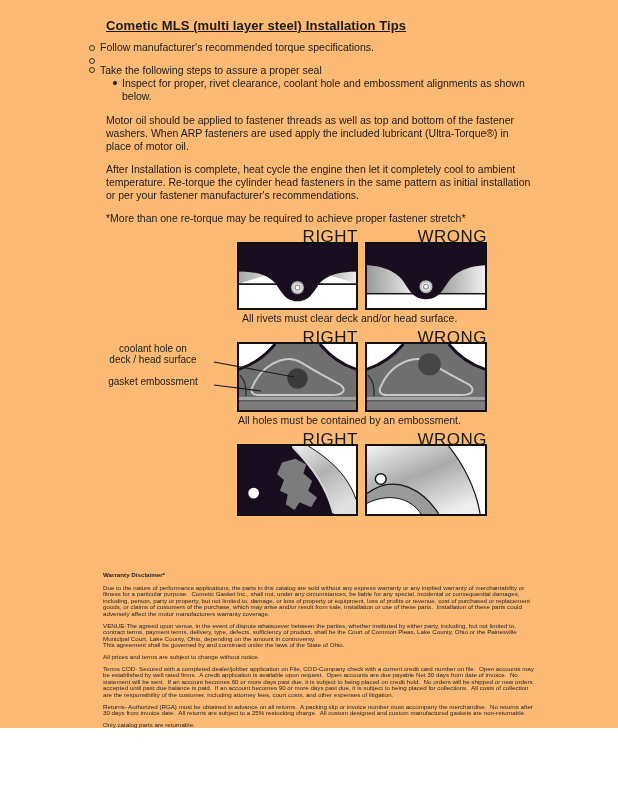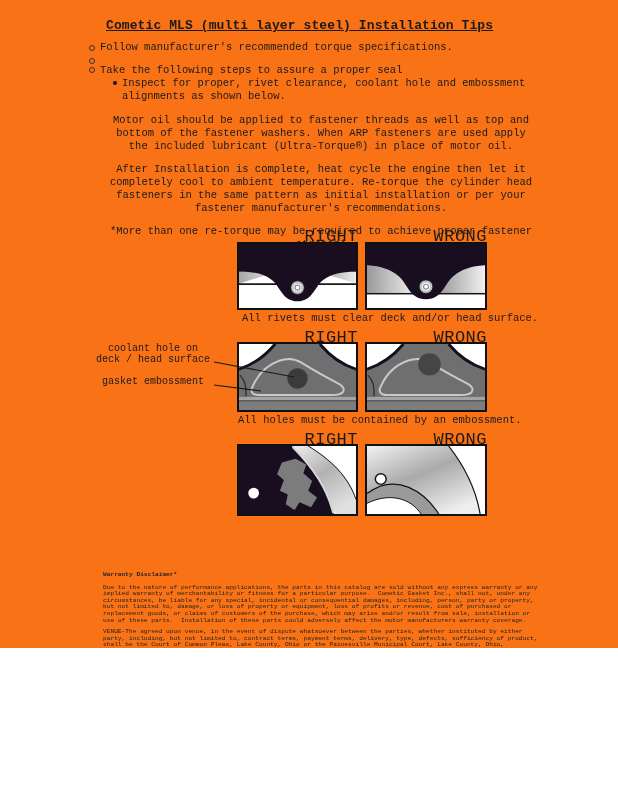--- a/index.html
+++ b/index.html
@@ -1,32 +1,32 @@
 <!DOCTYPE html>
 <html><head>
 <meta charset="utf-8">
 <style>
   html,body { margin:0; padding:0; background:#ffffff; }
   .page {
-    position:relative; width:618px; height:648px; background:#f97316;
-    font-family:Liberation Mono, monospace; color:#1a1a1a; overflow:hidden;
+    position:relative; width:618px; height:728px; background:#fdba74;
+    font-family:Liberation Sans, sans-serif; color:#1a1a1a; overflow:hidden;
   }
   .title {
     position:absolute; left:106px; top:18px; margin:0;
     font-size:13px; font-weight:bold; text-decoration:underline; letter-spacing:.1px;
   }
   .tips { position:absolute; left:89px; top:41px; width:462px; font-size:10.5px; line-height:13px; }
   .tip { display:flex; }
   .tip.sub { margin-left:24px; }
   .b1 { flex:none; width:4px; height:4px; border:1px solid #333; border-radius:50%; margin:3.5px 5px 0 0; }
   .b2 { flex:none; width:4px; height:4px; background:#111; border-radius:50%; margin:4px 5px 0 0; }
   .tip span.t { white-space:pre-wrap; }
   .diesel { position:absolute; left:106px; top:114px; width:446px; font-size:10.5px; line-height:13px; }
   .diesel h2 { margin:0 0 6px 0; font-size:12px; }
-  .diesel p { margin:0 16px 10px 0;text-align:center; }
+  .diesel p { margin:0 16px 10px 0; }
   .fig-header { position:absolute; font-size:17px; letter-spacing:.5px; text-align:right; }
   .panel { position:absolute; border:2px solid #101010; box-sizing:border-box; background:#fff; }
   .panel svg { display:block; width:100%; height:100%; }
   .fig-caption { position:absolute; font-size:10.5px; line-height:12.5px; white-space:pre-line; }
   .fig-label { position:absolute; width:118px; font-size:10px; line-height:10.5px; text-align:center; white-space:pre-line; }
   .leaders { position:absolute; left:0; top:0; width:618px; height:800px; pointer-events:none; }
   .warranty { position:absolute; left:103px; top:572px; width:436px; font-size:6.2px; line-height:6.6px; color:#222; }
   .warranty .w-head { font-weight:bold; margin:0 0 6px 0; }
   .warranty p { margin:0 0 5px 0; white-space:pre-wrap; }
   .footer-code { position:absolute; left:388px; top:791px; font-size:13.5px; letter-spacing:.3px; }

